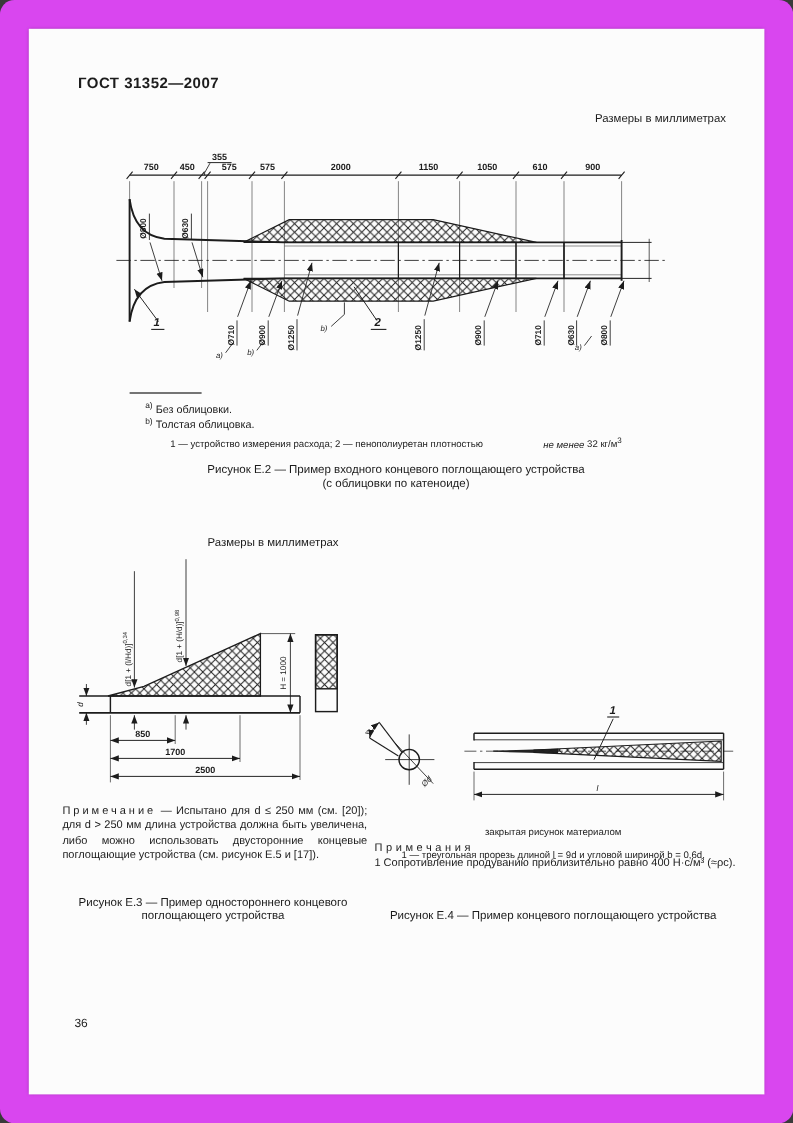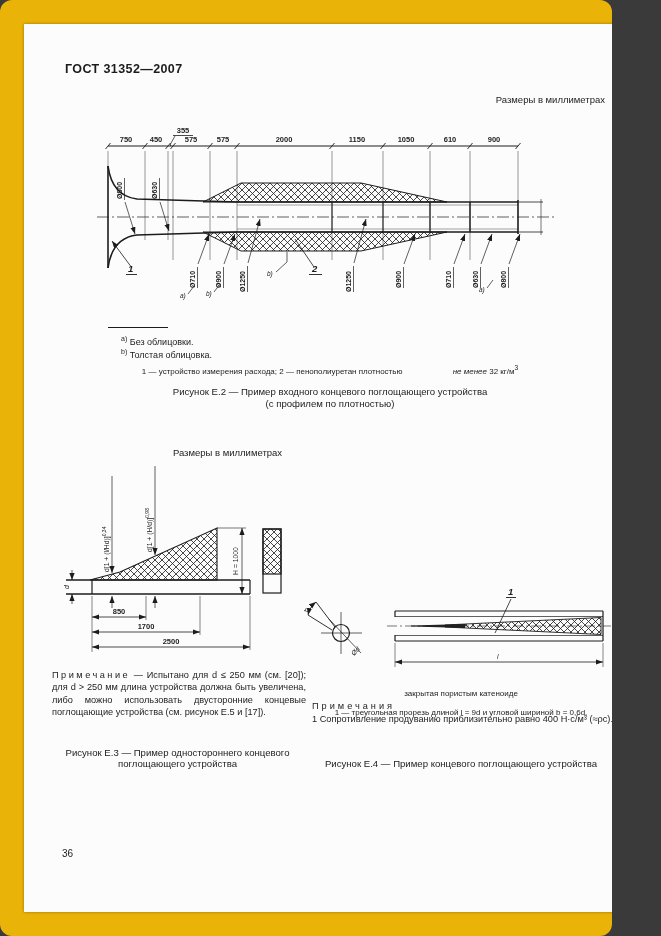--- a/index.html
+++ b/index.html
@@ -1,17 +1,17 @@
 <!DOCTYPE html>
 <html><head>
 <meta charset="utf-8">
 <style>
   html,body{margin:0;padding:0;}
   body{width:661px;height:936px;background:#3a3a3a;font-family:"Liberation Sans",sans-serif;}
-  .screen{position:relative;width:612px;height:936px;background:#eab308;border-radius:12px;overflow:hidden;}
+  .screen{position:relative;width:661px;height:936px;background:#d946ef;border-radius:12px;overflow:hidden;}
   .page{position:absolute;left:24px;top:24px;width:613px;height:888px;background:#fcfcfc;box-shadow:0 0 3px rgba(0,0,0,.35);}
   .abs{position:absolute;}
   .txt{color:#1c1c1c;}
   .hdr{font-weight:bold;font-size:12.5px;letter-spacing:.4px;}
   .units{font-size:9.5px;}
   .fnmark sup{font-size:7px;}
   .fn{font-size:9px;line-height:13px;}
   .legend{font-size:8px;text-align:center;}
   .legend i{margin-left:48px;}
   .cap{font-size:9.6px;text-align:center;}
@@ -195,21 +195,21 @@
    <span>Без облицовки.</span>
  </div>
  <div class="abs txt fn fnmark" style="left:121px;top:345px;">
    <sup>b)</sup>
    <span>Толстая облицовка.</span>
  </div>
  <div class="abs txt legend" style="left:100px;top:364px;width:460px;">
    <span>1 — устройство измерения расхода; 2 — пенополиуретан плотностью </span><i>не менее</i><span> 32 кг/м</span><sup>3</sup>
  </div>
  <div class="abs txt cap" style="left:100px;top:386px;width:460px;">Рисунок Е.2 — Пример входного концевого поглощающего устройства</div>
- <div class="abs txt cap" style="left:100px;top:398px;width:460px;">(с профилем по плотностью)</div>
+ <div class="abs txt cap" style="left:100px;top:398px;width:460px;">(с облицовки по катеноиде)</div>
 
  <div class="abs txt units" style="left:155px;top:447px;width:145px;text-align:center;">Размеры в миллиметрах</div>
 
  <svg class="abs" style="left:50px;top:462px;" width="250" height="205" viewBox="0 0 250 205">
   <defs>
    <pattern id="xh2" width="7" height="7" patternUnits="userSpaceOnUse">
      <path d="M0,7 L7,0 M0,0 L7,7" stroke="#1c1c1c" stroke-width="0.8" fill="none"></path>
    </pattern>
    <marker id="ar2" markerWidth="8" markerHeight="6" refX="7" refY="2.6" orient="auto-start-reverse" markerUnits="userSpaceOnUse">
      <path d="M0,0 L7,2.6 L0,5.2 Z" fill="#1c1c1c"></path>
@@ -325,19 +325,19 @@
   </g>
   <text class="ftxt" font-style="italic" x="192" y="76">l</text>
  </svg>
 
  <div class="abs txt note" style="left:52px;top:669px;width:254px;">
    <span class="nlabel">Примечание</span><span> — Испытано для d ≤ 250 мм (см. [20]); для d &gt; 250 мм длина устройства должна быть увеличена, либо можно использовать двусторонние концевые поглощающие устройства (см. рисунок Е.5 и [17]).</span>
  </div>
  <div class="abs txt cap" style="left:60px;top:747px;width:235px;text-align:center;">Рисунок Е.3 — Пример одностороннего концевого поглощающего устройства</div>
 
  <div class="abs txt legend" style="left:300px;top:708px;width:322px;">1 — треугольная прорезь длиной l = 9d и угловой шириной b = 0,6d,</div>
- <div class="abs txt legend" style="left:300px;top:689px;width:322px;">закрытая пористым катеноиде</div>
+ <div class="abs txt legend" style="left:300px;top:689px;width:322px;">закрытая рисунок материалом</div>
  <div class="abs txt nlabel-solo" style="left:312px;top:701px;">Примечания</div>
  <div class="abs txt note" style="left:300px;top:713px;width:322px;text-indent:12px;">1 Сопротивление продуванию приблизительно равно 400 Н·с/м³ (≈ρc).</div>
  <div class="abs txt cap" style="left:300px;top:758px;width:322px;">Рисунок Е.4 — Пример концевого поглощающего устройства</div>
 
  <div class="abs txt pagenum" style="left:62px;top:848px;">36</div>
 </div>
 
 </body></html>

